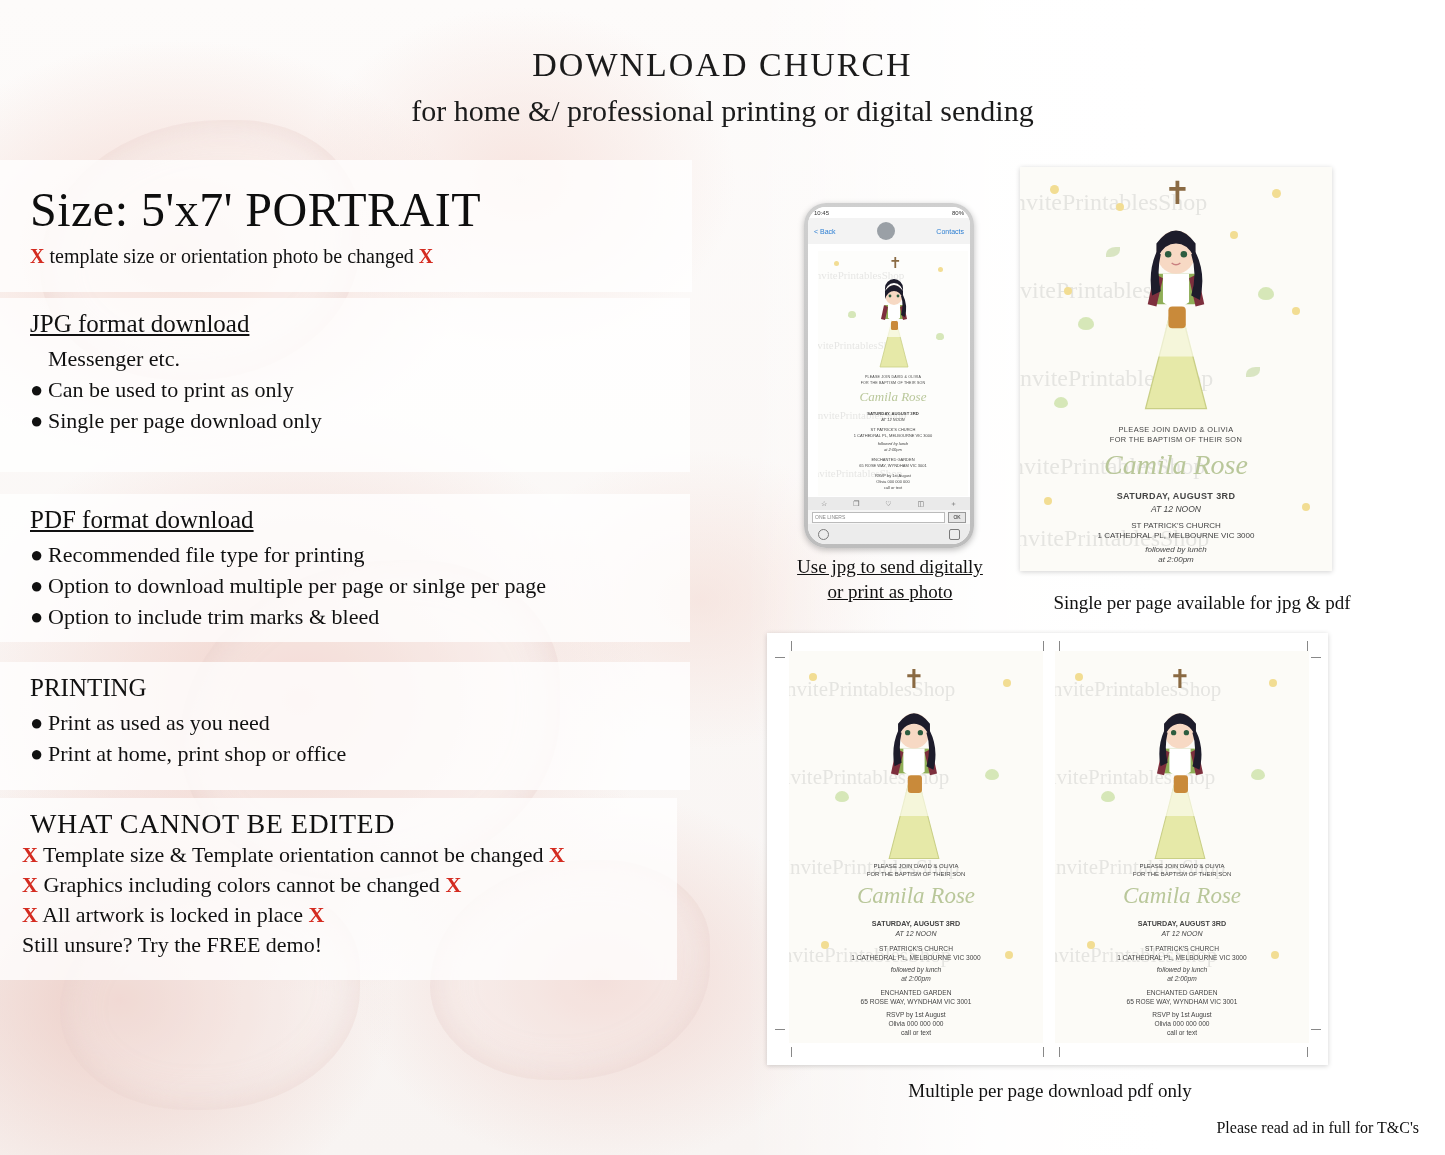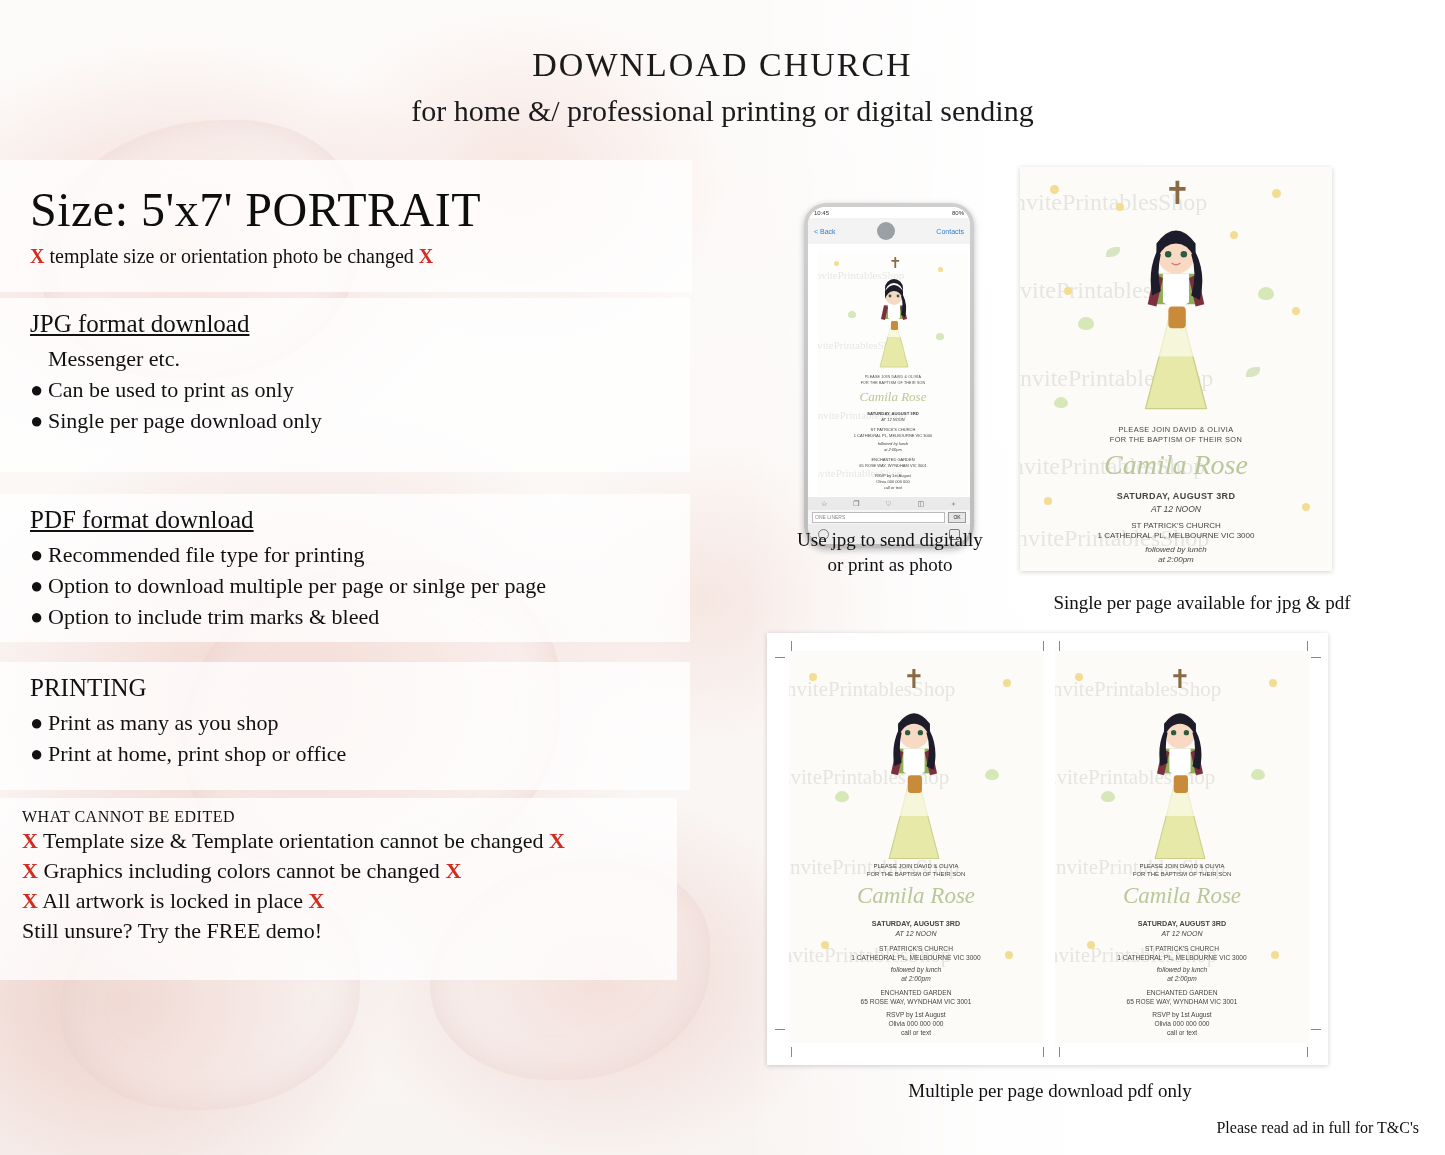--- a/index.html
+++ b/index.html
@@ -44,21 +44,21 @@
   .underline{text-decoration:underline;}
   .xmark{color:#d42b20;font-weight:bold;}
   
   #size-panel{left:0;top:160px;width:692px;height:122px;padding:10px 0 0 0;}
   #size-panel .big{font-size:48px;letter-spacing:0.5px;color:#0e0e0e;padding-left:30px;margin-top:12px;}
   #size-panel .sub{font-size:20px;color:#111;padding-left:30px;margin-top:8px;}
   #jpg-panel{left:0;top:298px;width:660px;height:162px;padding:12px 0 0 30px;}
   #pdf-panel{left:0;top:494px;width:660px;height:136px;padding:12px 0 0 30px;}
   #printing-panel{left:0;top:662px;width:660px;height:116px;padding:12px 0 0 30px;}
   #cannot-panel{left:0;top:798px;width:655px;height:172px;padding:10px 0 0 22px;}
-  #cannot-panel .ptitle{font-size:16px;letter-spacing:0.5px;}
+  #cannot-panel .ptitle{font-size:28px;letter-spacing:0.5px;margin-left:8px;}
   #cannot-panel .xline{font-size:22px;line-height:30px;color:#111;}
   #cannot-panel .demo{font-size:22px;color:#111;margin-top:2px;}
   
   #phone{position:absolute;left:804px;top:203px;width:170px;height:345px;
     border-radius:22px;background:linear-gradient(180deg,#cfcfcf,#bdbdbd);
     box-shadow:0 2px 6px rgba(0,0,0,0.25);padding:4px;box-sizing:border-box;}
   #phone .screen{width:100%;height:100%;background:#fff;border-radius:18px;overflow:hidden;position:relative;}
   #phone .statusbar{height:11px;background:#ffffff;display:flex;align-items:center;justify-content:space-between;
     font-family:"Liberation Sans",sans-serif;font-size:6px;color:#333;padding:0 6px;box-sizing:border-box;}
   #phone .navbar{height:26px;background:#f3f3f3;display:flex;align-items:center;justify-content:space-between;
@@ -136,21 +136,21 @@
   <ul>
     <li><span class="bullet">●</span><span>Recommended file type for printing</span></li>
     <li><span class="bullet">●</span><span>Option to download multiple per page or sinlge per page</span></li>
     <li><span class="bullet">●</span><span>Option to include trim marks &amp; bleed</span></li>
   </ul>
 </div>
 
 <div class="panel" id="printing-panel">
   <div class="ptitle">PRINTING</div>
   <ul>
-    <li><span class="bullet">●</span><span>Print as many as you shop</span></li>
+    <li><span class="bullet">●</span><span>Print as used as you need</span></li>
     <li><span class="bullet">●</span><span>Print at home, print shop or office</span></li>
   </ul>
 </div>
 
 <div class="panel" id="cannot-panel">
   <div class="ptitle">WHAT CANNOT BE EDITED</div>
   <div class="xline">
     <span class="xmark">X</span>
     <span>Template size &amp; Template orientation cannot be changed</span>
     <span class="xmark">X</span>
@@ -234,21 +234,21 @@
       <div class="field">ONE LINERS</div>
       <div class="ok">OK</div>
     </div>
     <div class="bottombar">
       <span class="dot"></span>
       <span class="bar"></span>
     </div>
   </div>
 </div>
 
-<div class="caption" style="left:784px;top:527px;width:212px;white-space:pre-line;">Use jpg to send digitally
+<div class="caption" style="left:784px;top:554px;width:212px;white-space:pre-line;text-decoration:underline;">Use jpg to send digitally
 or print as photo</div>
 
 <div id="single-card" class="invite">
   <div class="wm">
     <span style="left:-14px;top:22px;font-size:24px;">InvitePrintablesShop</span>
     <span style="left:-20px;top:110px;font-size:24px;">InvitePrintablesShop</span>
     <span style="left:-8px;top:198px;font-size:24px;">InvitePrintablesShop</span>
     <span style="left:-16px;top:286px;font-size:24px;">InvitePrintablesShop</span>
     <span style="left:-12px;top:358px;font-size:24px;">InvitePrintablesShop</span>
   </div>

